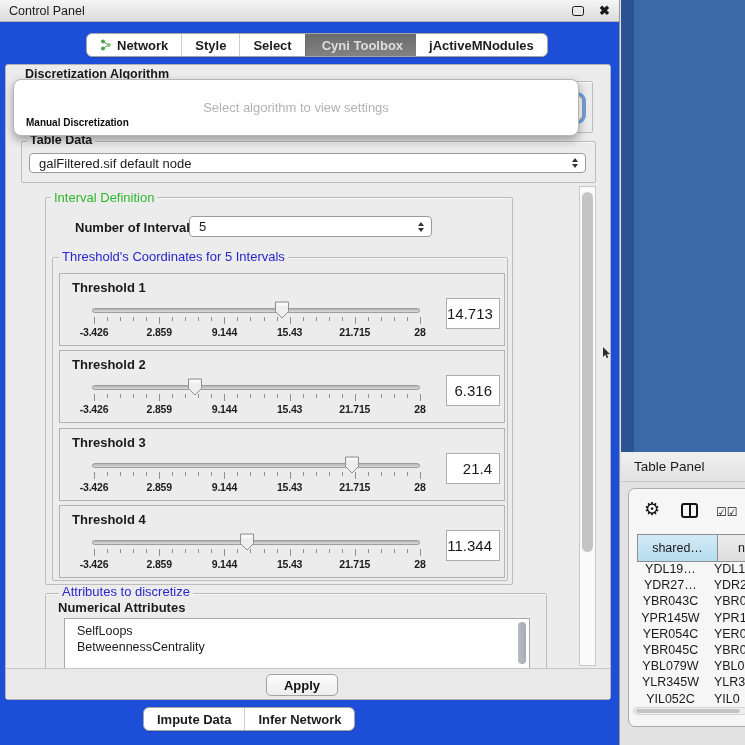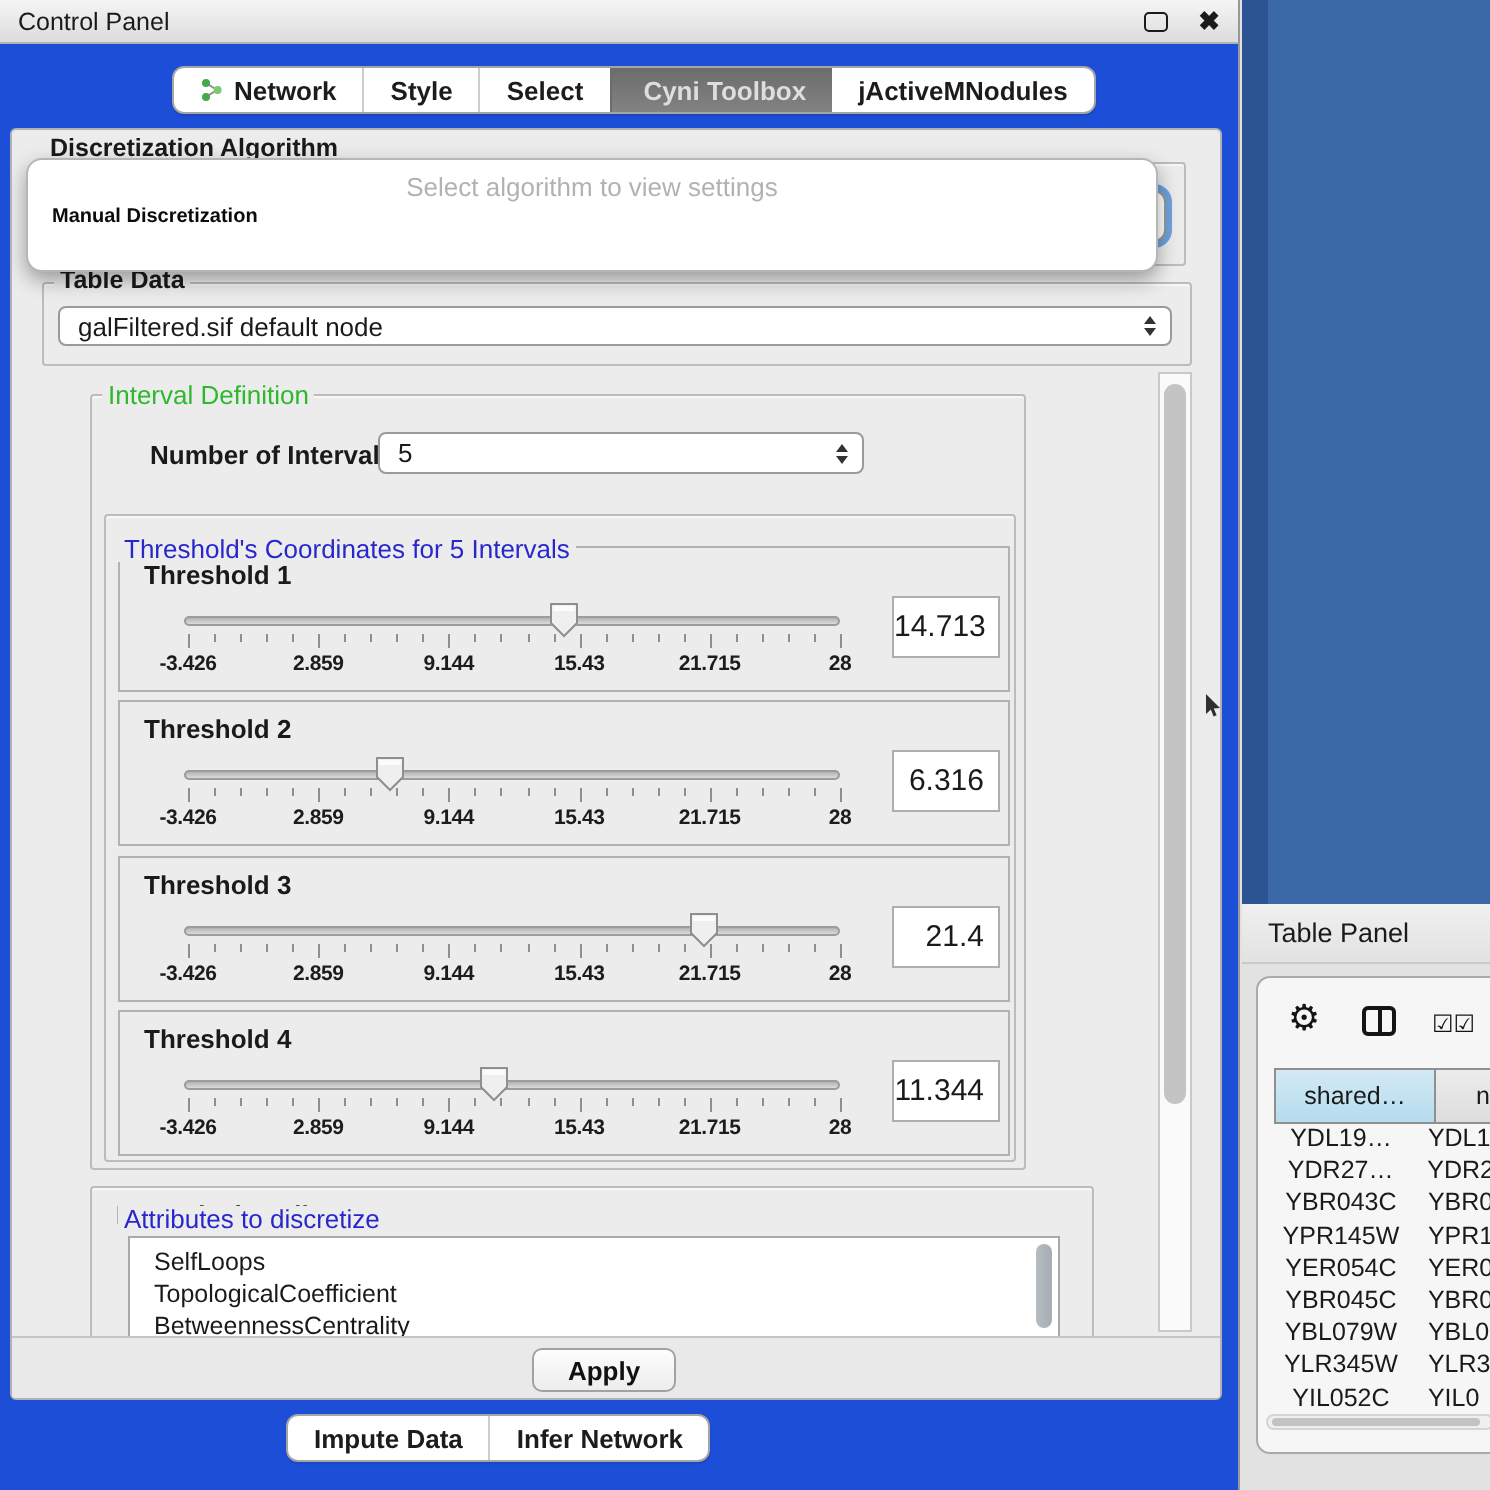--- a/index.html
+++ b/index.html
@@ -18,33 +18,33 @@
   .seg .tab:first-child{border-left:none;}
   .seg .tab.sel{background:linear-gradient(#6c6c6c,#828282);color:#dedede;border-left-color:#6c6c6c;padding-left:16px;}
   .seg .tab.sel + .tab{border-left:none;}
 
   .main-panel{position:absolute;left:5px;top:64px;width:606px;height:636px;background:#ececec;border:1px solid #b2b2b2;border-radius:3px;box-sizing:border-box;overflow:hidden;}
 
   .group{position:absolute;border:1px solid #bcbcbc;border-radius:2px;box-shadow:0 1px 0 rgba(255,255,255,.6) inset;}
   .gtitle{position:absolute;z-index:3;font-size:13px;background:#ececec;padding:0 3px;line-height:13px;white-space:nowrap;}
   .gtitle.small{font-size:12.5px;font-weight:600;}
   .green{color:#2eb82e;}
-  .blue{color:#2727cc;margin-top:18px;}
+  .blue{color:#2727cc;}
 
   .combo{position:absolute;background:#fff;border:1px solid #9a9a9a;border-radius:4px;box-sizing:border-box;font-size:13px;}
   .combo .val{position:absolute;left:9px;top:0;bottom:0;display:flex;align-items:center;white-space:nowrap;}
   .spin{position:absolute;right:7px;top:50%;transform:translateY(-50%);display:flex;flex-direction:column;gap:2px;}
   .spin i{width:0;height:0;border-left:3.5px solid transparent;border-right:3.5px solid transparent;}
   .spin .up{border-bottom:4.5px solid #333;}
   .spin .dn{border-top:4.5px solid #333;}
 
   .algo-combo{box-shadow:0 0 0 3px rgba(77,144,219,.8);border-radius:6px;}
 
   .popup{position:absolute;left:7px;top:14px;width:566px;height:57px;background:#fff;border:1px solid #b6b6b6;border-radius:8px;box-shadow:0 4px 10px rgba(0,0,0,.35);z-index:20;box-sizing:border-box;}
-  .popup .prompt{margin-top:6px;text-align:center;font-size:13px;color:#b2b2b2;}
+  .popup .prompt{margin-top:20px;text-align:center;font-size:13px;color:#b2b2b2;}
   .popup .item{padding-left:12px;font-size:10px;line-height:16px;color:#0c0c0c;}
   .popup .item.b{font-weight:bold;}
 
   
   .tbox{position:absolute;left:6px;width:446px;height:73px;border:1px solid #b2b2b2;background:#ececec;box-sizing:border-box;}
   .tlabel{position:absolute;left:12px;top:6px;font-size:13px;font-weight:bold;}
   .track{position:absolute;left:32px;top:34px;width:328px;height:5px;border:1px solid #9c9c9c;border-radius:3px;background:linear-gradient(#b3b3b3,#dadada);box-sizing:border-box;}
   .thumb{position:absolute;top:27px;width:16px;height:18px;}
   .tick{position:absolute;width:1px;background:#8f8f8f;}
   .scl{position:absolute;width:60px;text-align:center;font-size:10.5px;font-weight:600;color:#1c1c1c;letter-spacing:-0.2px;}
@@ -325,21 +325,20 @@
             </div>
           </div>
       </div>
 
       <span class="gtitle blue" style="left:53px;top:520px;">Attributes to discretize</span>
       <div class="group" style="left:39px;top:528px;width:500px;height:112px;">
         <span style="position:absolute;left:12px;top:6px;font-size:13px;font-weight:bold;">Numerical Attributes</span>
         <div class="alist" id="attrList" style="left:18px;top:24px;width:466px;height:51px;">
 
         <div class="it" style="padding-top: 4px;">SelfLoops</div>
-            <div class="it">TopologicalCoefficient</div>
             <div class="it">BetweennessCentrality</div>
             <div class="sb"></div>
           </div>
       </div>
 
       <div class="vscroll">
           <div class="th"></div>
         </div>
 
       <div class="apply-bar">

